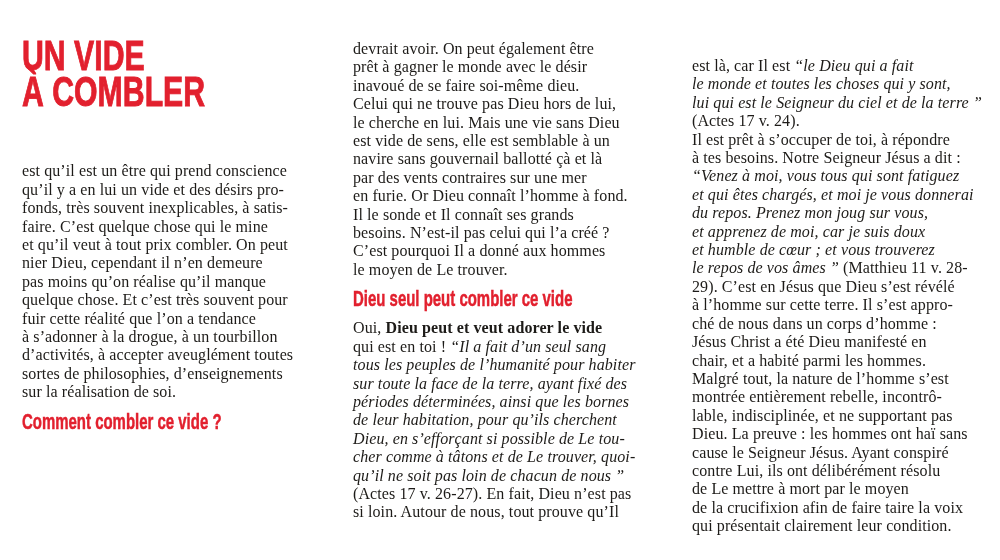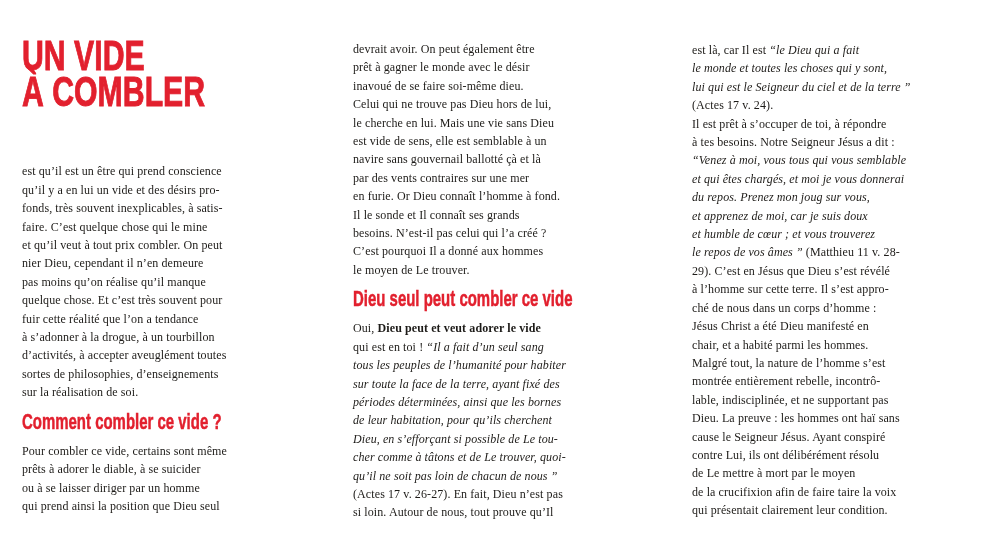--- a/index.html
+++ b/index.html
@@ -10,21 +10,21 @@
   html,body{margin:0;padding:0;}
   body{
     width:1000px;height:560px;background:var(--bg);
     font-family:"Liberation Serif", serif;
     overflow:hidden;
   }
   .page{position:relative;width:908px;height:560px;background:var(--bg);}
   .col{position:absolute;top:0;}
   #col-1{left:22px;top:38px;width:330px;}
   #col-2{left:353px;top:40px;width:312px;}
-  #col-3{left:692px;top:41px;width:306px;}
+  #col-3{left:692px;top:57px;width:306px;}
 
   h1.article-title{
     margin:0 0 34px 0;
     font-family:"Liberation Sans", sans-serif;
     font-weight:700;
     font-size:42px;
     line-height:36px;
     color:var(--accent);
     transform:scaleX(0.72);
     transform-origin:0 0;
@@ -38,21 +38,21 @@
     font-size:22px;
     line-height:26px;
     color:var(--accent);
     transform:scaleX(0.68);
     transform-origin:0 50%;
     -webkit-text-stroke:0.5px currentColor;
     white-space:pre;
   }
   p.body-paragraph{
     margin:0;
-    font-size:12px;
+    font-size:16px;
     line-height:18.4px;
     color:var(--ink);
     white-space:pre;
     letter-spacing:0.1px;
   }
   .seg-normal{font-weight:normal;font-style:normal;}
   .seg-bold{font-weight:700;}
   .seg-italic{font-style:italic;}
 </style>
 </head>
@@ -69,24 +69,20 @@
 et qu’il veut à tout prix combler. On peut
 nier Dieu, cependant il n’en demeure
 pas moins qu’on réalise qu’il manque
 quelque chose. Et c’est très souvent pour
 fuir cette réalité que l’on a tendance
 à s’adonner à la drogue, à un tourbillon
 d’activités, à accepter aveuglément toutes
 sortes de philosophies, d’enseignements
 sur la réalisation de soi.</span></p>
       <h2 class="section-heading">Comment combler ce vide ?</h2>
-      <p class="body-paragraph"><span class="seg-normal">Pour combler ce vide, certains sont même
-prêts à adorer le diable, à se suicider
-ou à se laisser diriger par un homme
-qui prend ainsi la position que Dieu seul</span></p>
     </div>
   <div class="col" id="col-2">
       <p class="body-paragraph"><span class="seg-normal">devrait avoir. On peut également être
 prêt à gagner le monde avec le désir
 inavoué de se faire soi-même dieu.
 Celui qui ne trouve pas Dieu hors de lui,
 le cherche en lui. Mais une vie sans Dieu
 est vide de sens, elle est semblable à un
 navire sans gouvernail ballotté çà et là
 par des vents contraires sur une mer
@@ -108,21 +104,21 @@
 (Actes 17 v. 26-27). En fait, Dieu n’est pas
 si loin. Autour de nous, tout prouve qu’Il</span></p>
     </div>
   <div class="col" id="col-3">
       <p class="body-paragraph"><span class="seg-normal">est là, car Il est </span><span class="seg-italic">“le Dieu qui a fait
 le monde et toutes les choses qui y sont,
 lui qui est le Seigneur du ciel et de la terre ”</span><span class="seg-normal">
 (Actes 17 v. 24).
 Il est prêt à s’occuper de toi, à répondre
 à tes besoins. Notre Seigneur Jésus a dit :
-</span><span class="seg-italic">“Venez à moi, vous tous qui vous semblable
+</span><span class="seg-italic">“Venez à moi, vous tous qui sont fatiguez
 et qui êtes chargés, et moi je vous donnerai
 du repos. Prenez mon joug sur vous,
 et apprenez de moi, car je suis doux
 et humble de cœur ; et vous trouverez
 le repos de vos âmes ”</span><span class="seg-normal"> (Matthieu 11 v. 28-
 29). C’est en Jésus que Dieu s’est révélé
 à l’homme sur cette terre. Il s’est appro-
 ché de nous dans un corps d’homme :
 Jésus Christ a été Dieu manifesté en
 chair, et a habité parmi les hommes.

